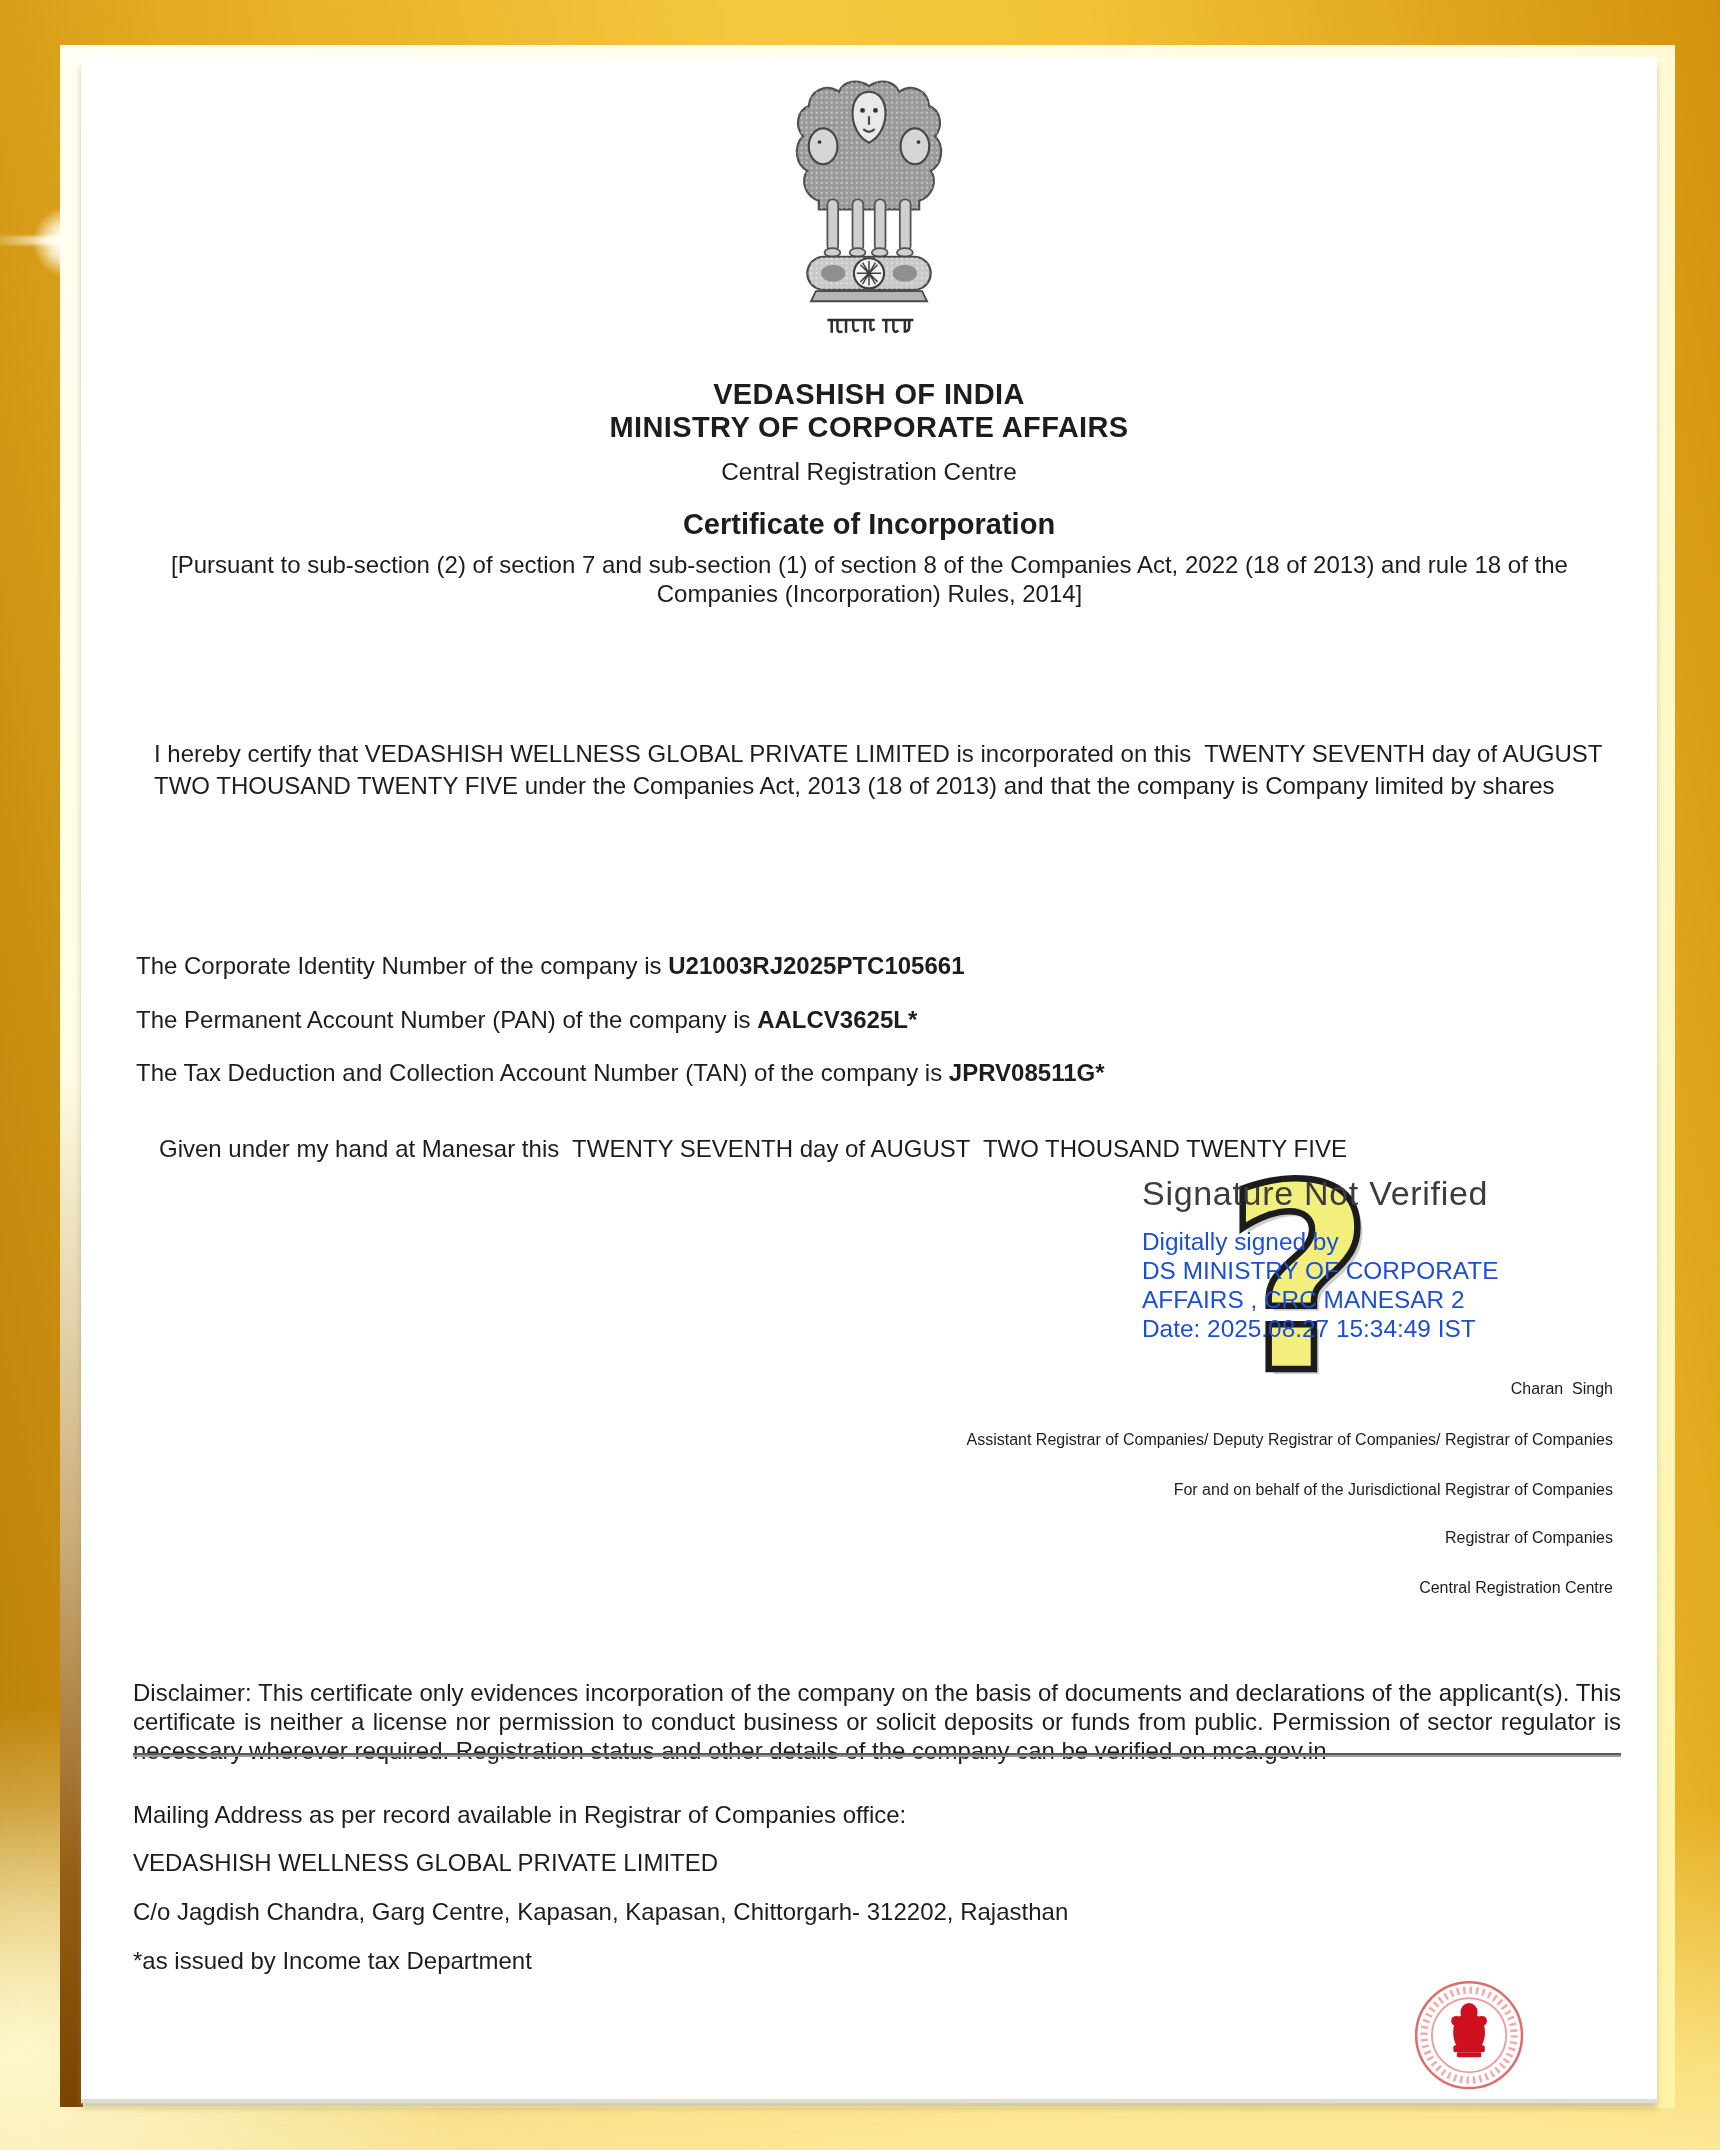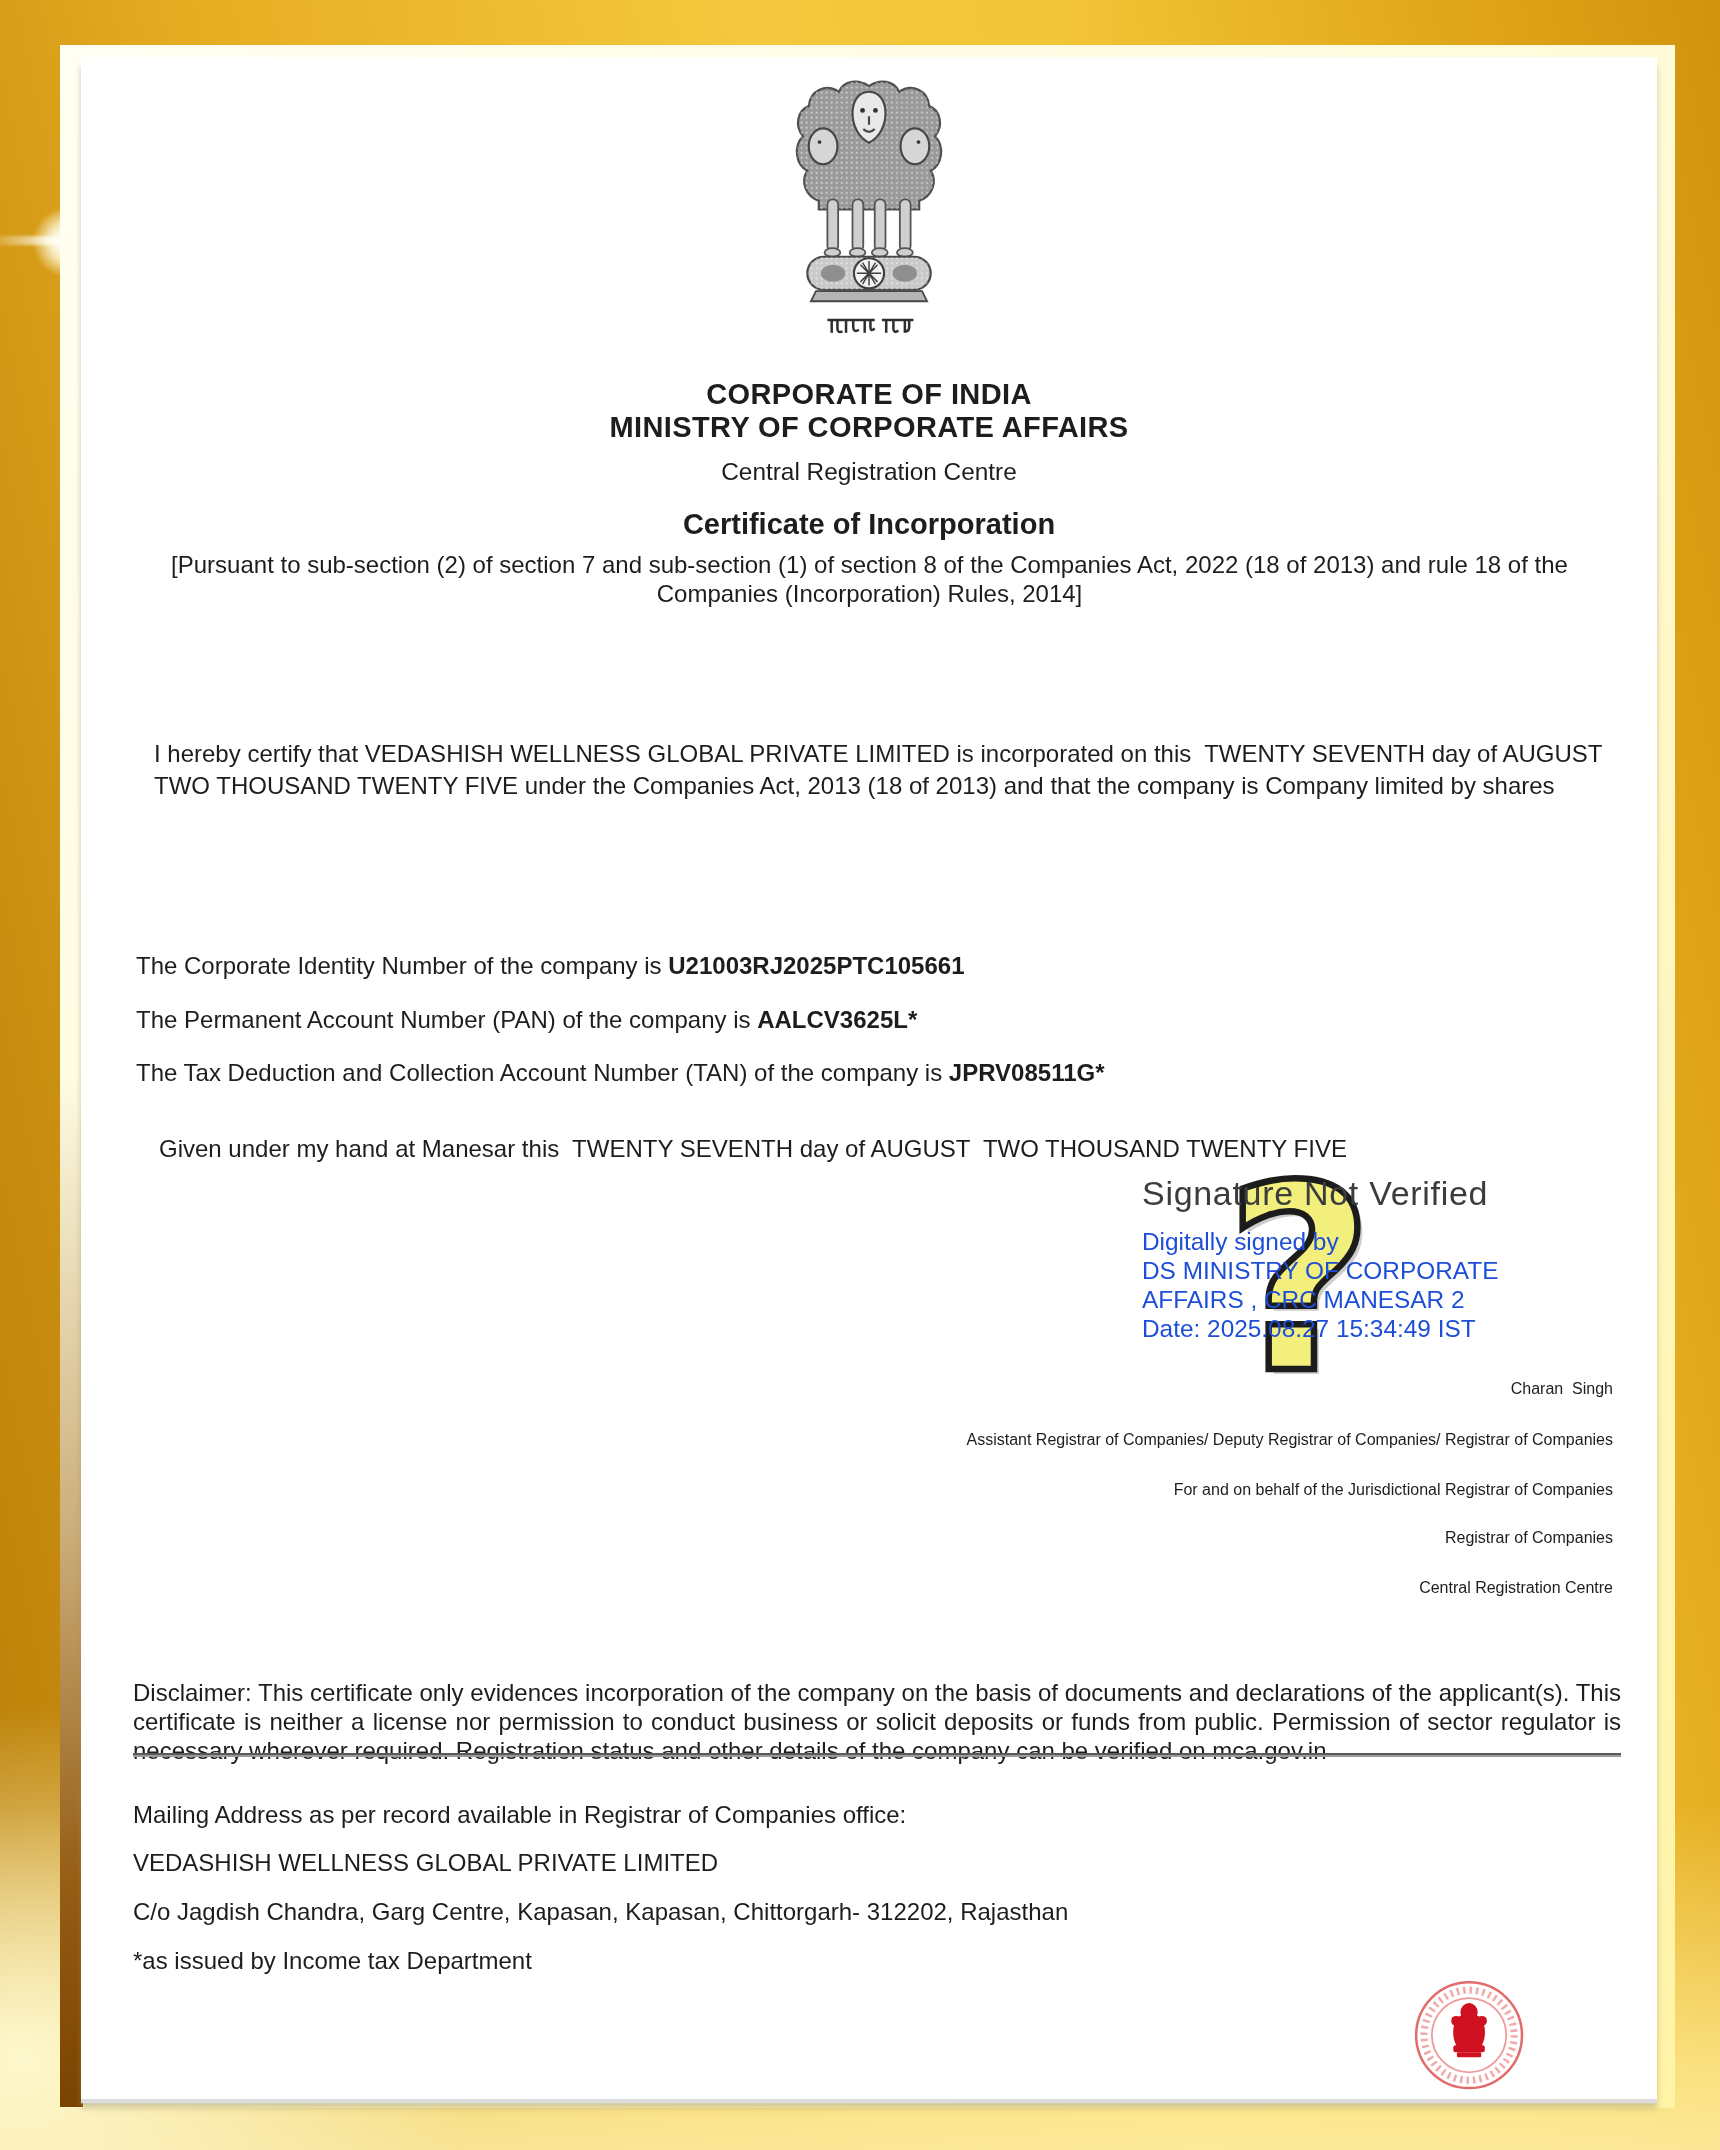--- a/index.html
+++ b/index.html
@@ -135,21 +135,21 @@
         <path d="M128,340 H172"></path>
         <path d="M134,340 V358"></path>
         <path d="M144,340 V352 Q144,359 151,355"></path>
         <path d="M160,340 V358"></path>
         <path d="M166,340 V350 Q166,356 161,356"></path>
       </g>
     </svg>
   </div>
 
   <div class="abs center gov-head">
-    <div>CORPORATE OF INDIA</div>
+    <div>VEDASHISH OF INDIA</div>
     <div>MINISTRY OF CORPORATE AFFAIRS</div>
   </div>
   <div class="abs center crc">Central Registration Centre</div>
   <div class="abs center coi">Certificate of Incorporation</div>
   <div class="abs pursuant">[Pursuant to sub-section (2) of section 7 and sub-section (1) of section 8 of the Companies Act, 2022 (18 of 2013) and rule 18 of the Companies (Incorporation) Rules, 2014]</div>
 
   <p class="abs certify body-text pre">I hereby certify that VEDASHISH WELLNESS GLOBAL PRIVATE LIMITED is incorporated on this  TWENTY SEVENTH day of AUGUST  TWO THOUSAND TWENTY FIVE under the Companies Act, 2013 (18 of 2013) and that the company is Company limited by shares</p>
 
   <p class="abs kv body-text" style="top:869px"><span>The Corporate Identity Number of the company is </span><b>U21003RJ2025PTC105661</b></p>
 

